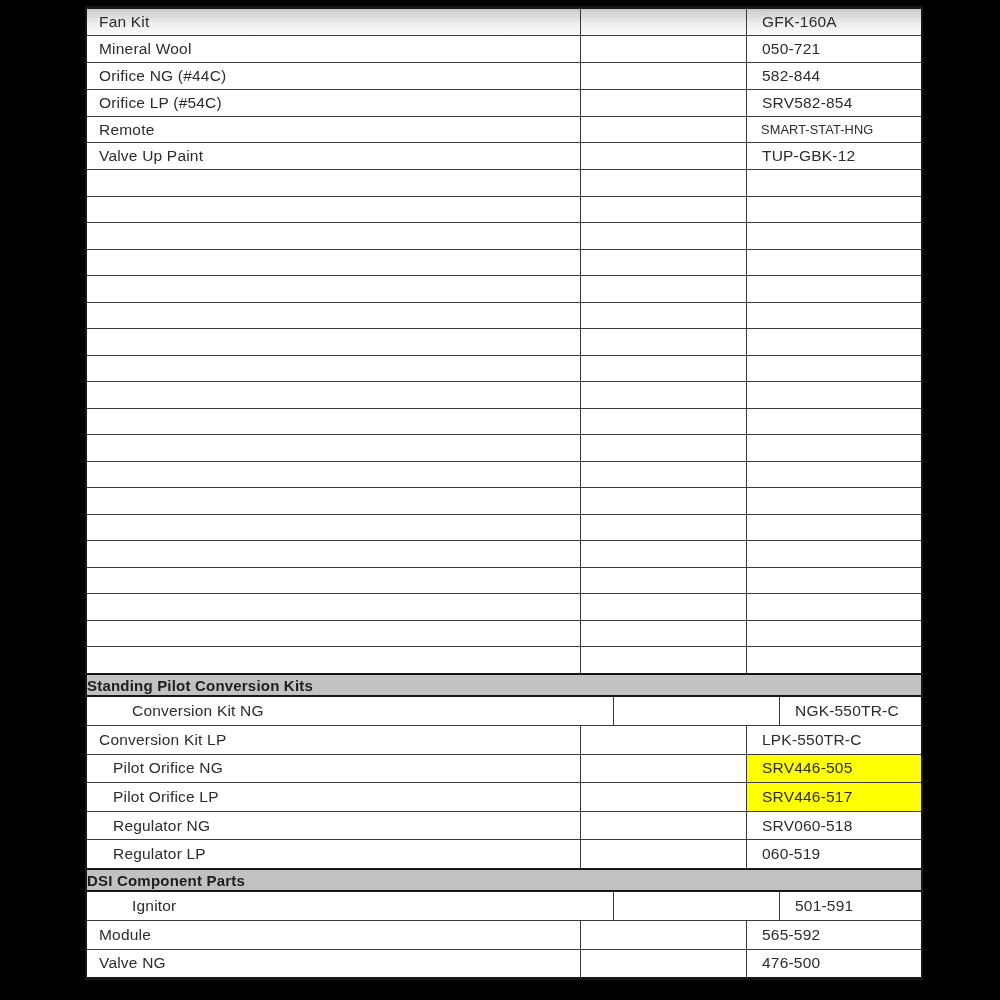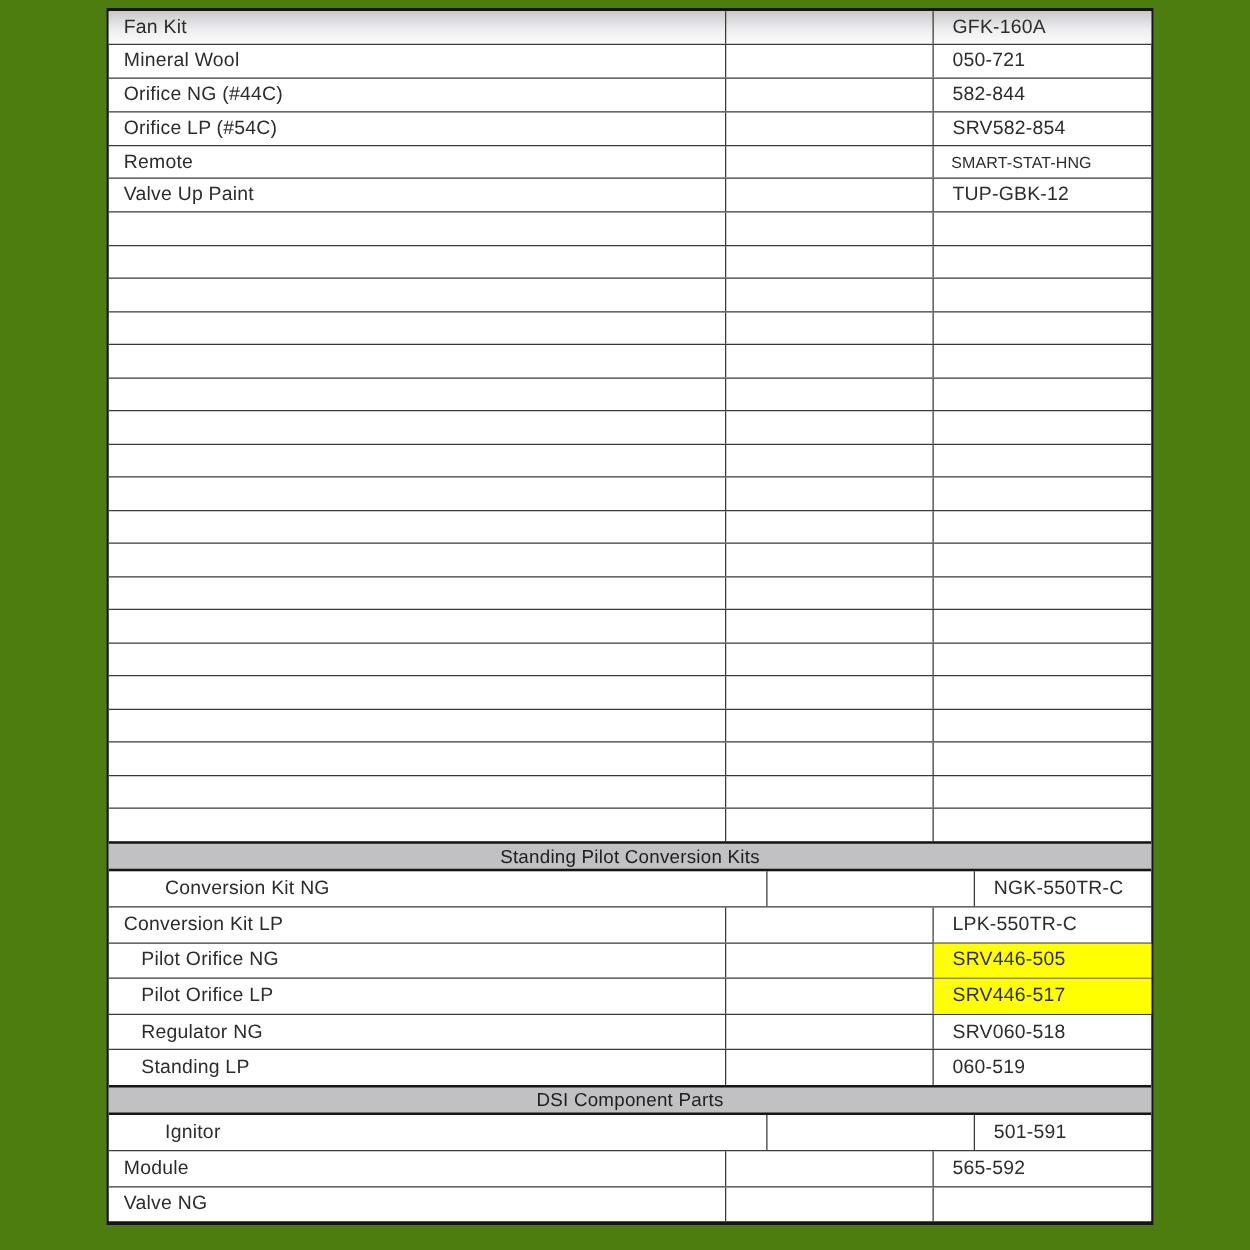--- a/index.html
+++ b/index.html
@@ -9,21 +9,21 @@
     height: 1000px;
     background: #ffffff;
     font-family: "Liberation Sans", sans-serif;
     color: #2c2c2c;
     overflow: hidden;
   }
   .page {
     position: relative;
     width: 1000px;
     height: 1000px;
-    background: #4d7c0f;
+    background: #000000;
   }
   .parts-table {
     position: absolute;
     left: 85px;
     top: 6px;
     width: 838px;
     box-sizing: border-box;
     border: 3px solid #161616;
     border-left-width: 2.5px;
     border-right-width: 2.5px;
@@ -70,22 +70,22 @@
   .row.shaded {
     background: linear-gradient(to bottom, #c9c9cb 0%, #ededee 55%, #fbfbfb 100%);
   }
   .section-header {
     height: 20.5px;
     border-top: 2.5px solid #161616;
     border-bottom: 2.5px solid #161616;
     background: #c1c1c3;
     display: flex;
     align-items: center;
-    justify-content: center;
-    font-weight: normal;
+    justify-content: flex-start;
+    font-weight: bold;
     font-size: 15px;
     color: #1e1e1e;
     letter-spacing: 0.2px;
   }
 </style>
 </head>
 <body>
 
 <div class="page">
   <div class="parts-table">
@@ -270,21 +270,21 @@
     <div class="cell part highlight">SRV446-517</div>
   </div>
 
   <div class="row">
     <div class="cell name indent">Regulator NG</div>
     <div class="cell mid"></div>
     <div class="cell part">SRV060-518</div>
   </div>
 
   <div class="row">
-    <div class="cell name indent">Standing LP</div>
+    <div class="cell name indent">Regulator LP</div>
     <div class="cell mid"></div>
     <div class="cell part">060-519</div>
   </div>
 </div>
   <div class="row section-header">
     <span>DSI Component Parts</span>
   </div>
 <div class="sec-rows">
   <div class="row">
     <div class="cell name">Ignitor</div>
@@ -294,17 +294,18 @@
 
   <div class="row">
     <div class="cell name">Module</div>
     <div class="cell mid"></div>
     <div class="cell part">565-592</div>
   </div>
 
   <div class="row">
     <div class="cell name">Valve NG</div>
     <div class="cell mid"></div>
+    <div class="cell part">476-500</div>
   </div>
 </div>
       </div>
   </div>
 </div>
 
 </body></html>

